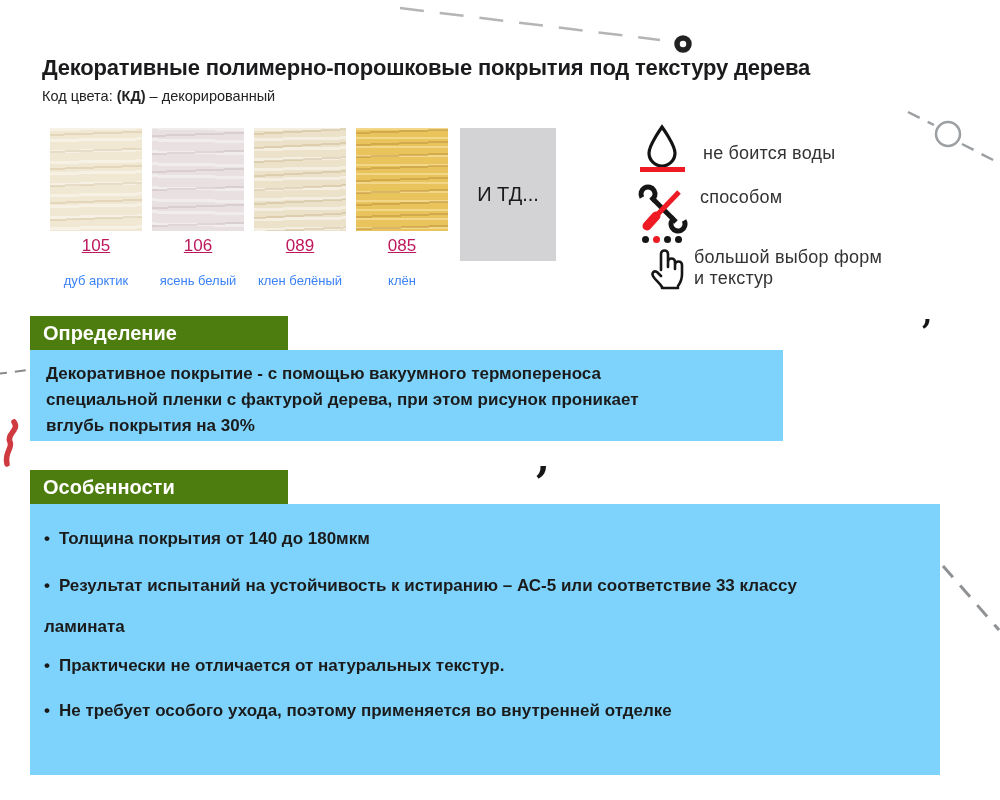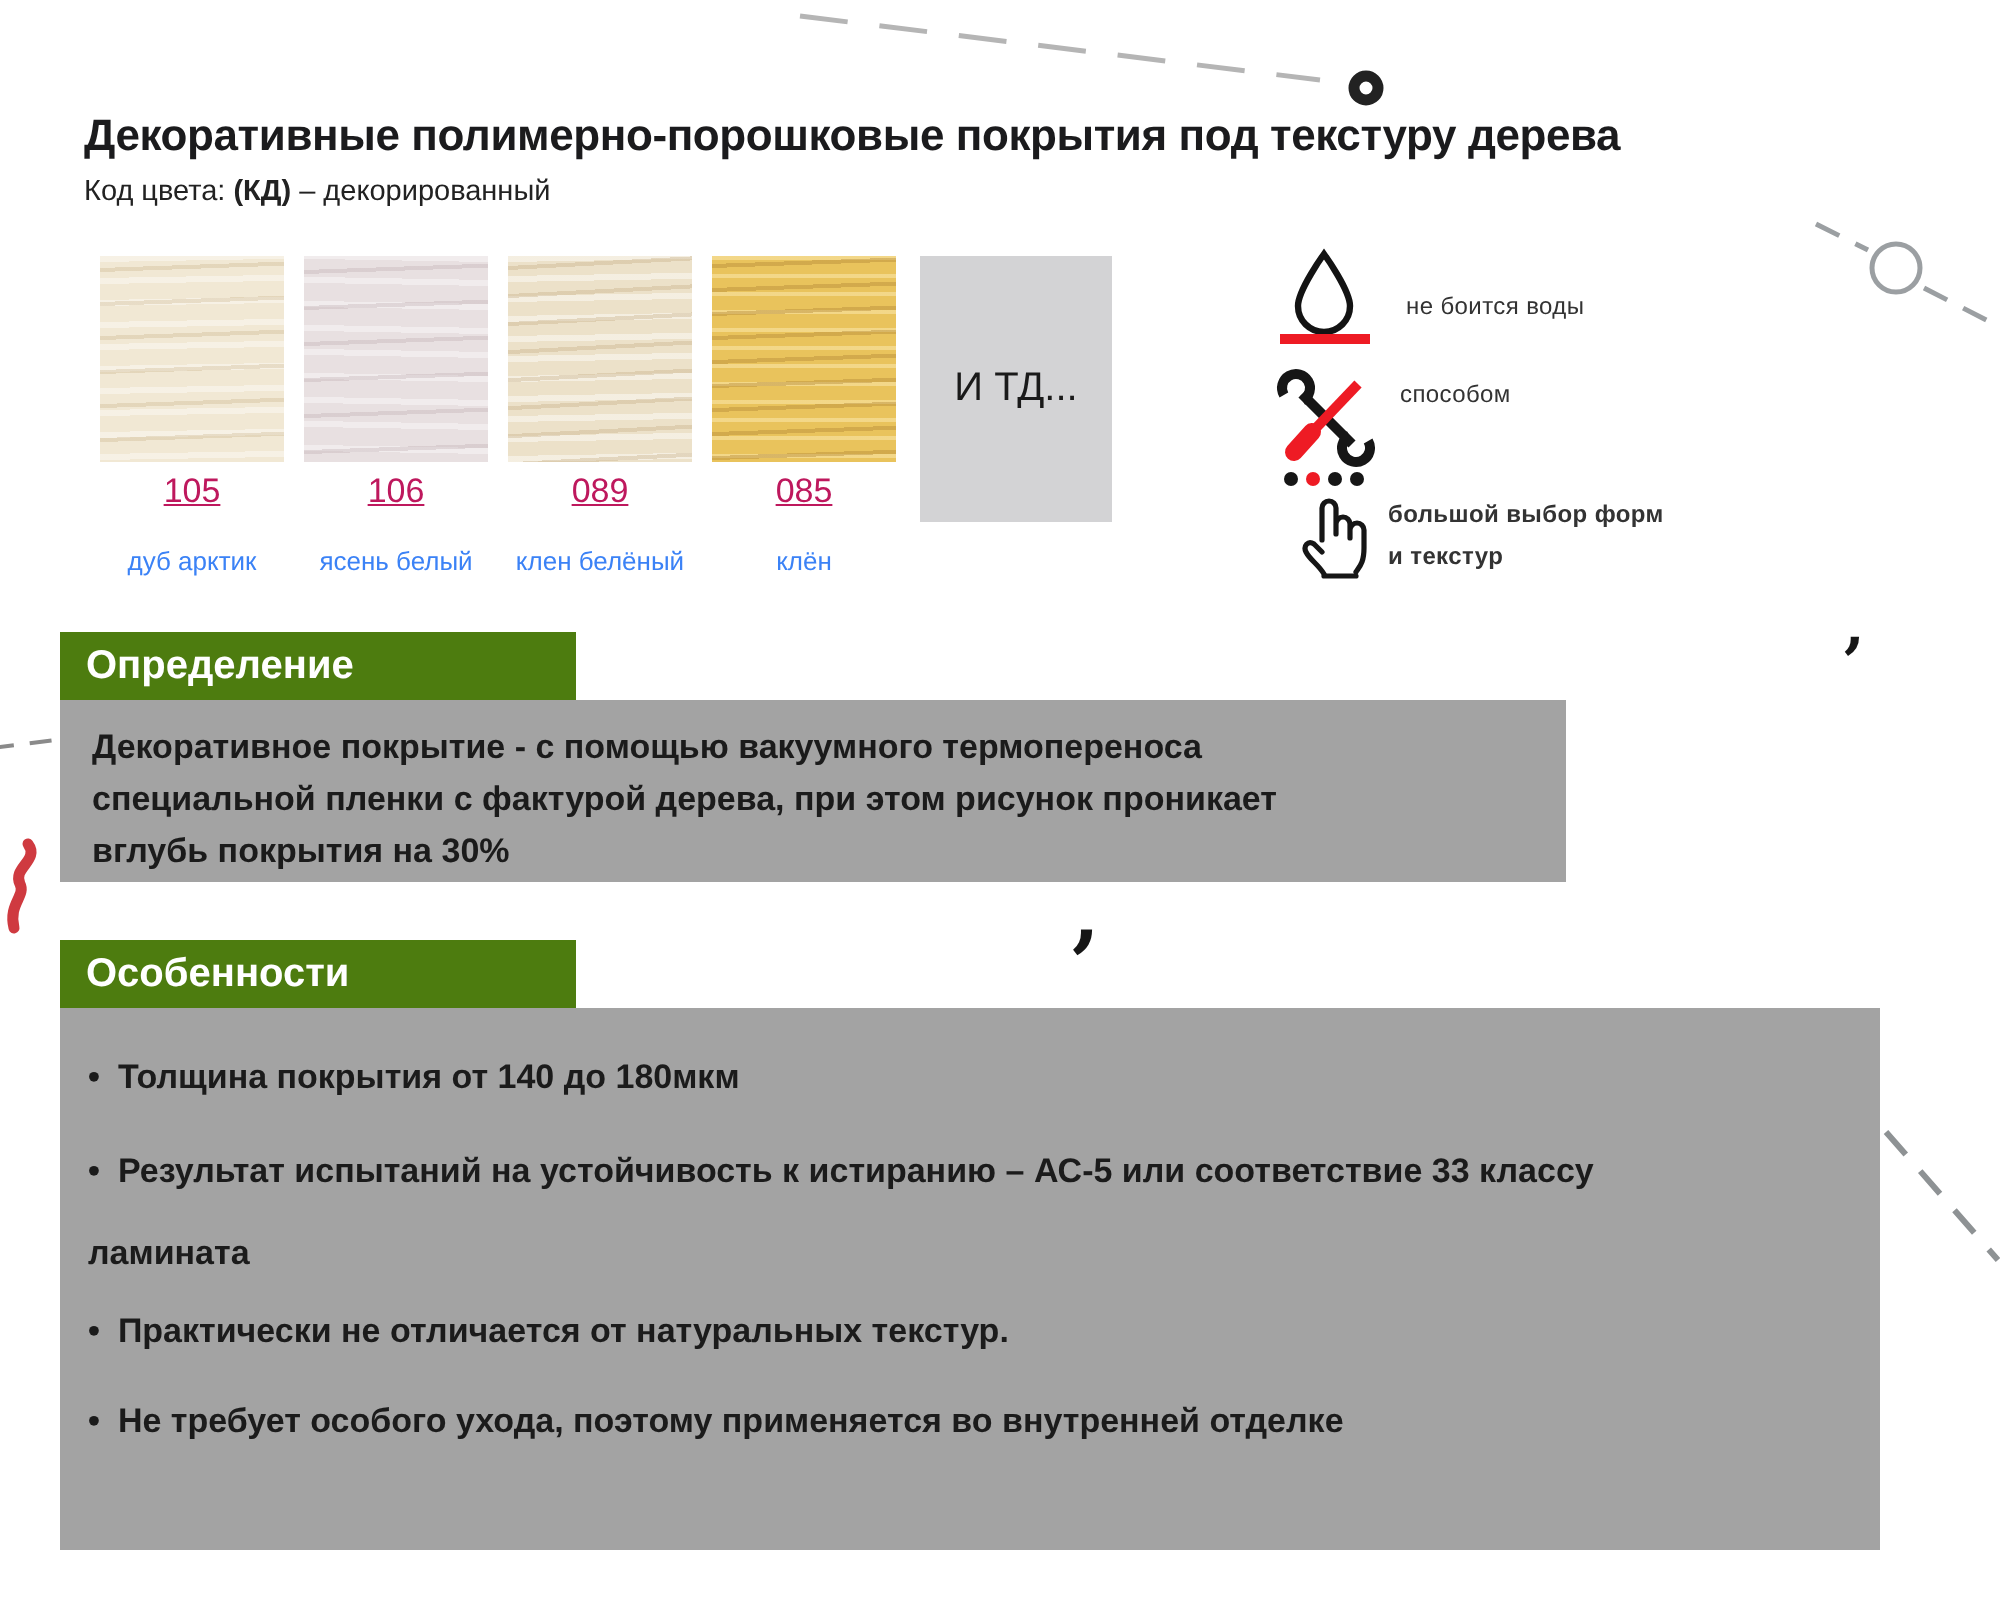--- a/index.html
+++ b/index.html
@@ -32,32 +32,32 @@
   .tex-085 { background-color:#e9c35c; background-image:
       repeating-linear-gradient(178deg, rgba(0,0,0,0) 0 4px, rgba(176,132,52,0.40) 4px 6px, rgba(0,0,0,0) 6px 12px),
       repeating-linear-gradient(180deg, rgba(255,240,190,0.45) 0 2px, rgba(0,0,0,0) 2px 9px); }
   .swatch-label { top:236px; width:112px; text-align:center; line-height:1.15; }
   .swatch-code { font-size:17px; color:#be185d;text-decoration:underline; }
   .swatch-name { font-size:13px; color:#3b82f6; margin-top:18px; }
   .etc-box { left:460px; top:128px; width:96px; height:133px; background:#d3d3d5;
              display:flex; align-items:center; justify-content:center; font-size:20px; color:#1a1a1a; }
 
   
-  .benefit-label { font-size:12px; color:#333; letter-spacing:0.2px; line-height:21px; }
+  .benefit-label { font-size:18px; color:#333; letter-spacing:0.2px; line-height:21px; }
   .drop-underline { left:640px; top:167px; width:45px; height:4.5px; background:#ee1b24; }
   .dots-row { left:642px; top:236px; display:flex; gap:4px; }
   .dots-row .dot { width:7px; height:7px; border-radius:50%; background:#161616; }
   .dots-row .dot.red { background:#ee1b24; }
 
   
   .sec-head { left:30px; width:258px; height:34px; background:#4d7c0f; color:#fff;
               font-size:20px; font-weight:bold; line-height:34px; padding-left:13px; }
 
   
-  .panel { left:30px; background:#a3a3a3; }
+  .panel { left:30px; background:#7dd3fc; }
   .def-panel { top:350px; width:753px; height:91px; padding:11px 16px; }
   .def-line { font-size:17px; font-weight:bold; color:#1b1b1b; line-height:26px; }
   .feat-panel { top:504px; width:910px; height:271px; padding:0 16px 0 14px; }
   .bullet { font-size:17px; font-weight:bold; color:#1b1b1b; line-height:21px; }
   .bullet .first::before { content:"•"; margin-right:9px; }
   .bullet .line { display:block; }
   .b1 { margin-top:24px; } .b2 { margin-top:26px; } .b3 { margin-top:18px; } .b4 { margin-top:24px; }
   .b2 .line2 { margin-top:20px; } .b4 .line2 { margin-top:6px; }
 
   
@@ -145,21 +145,21 @@
 <div class="abs dots-row">
   <span class="dot"></span>
   <span class="dot red"></span>
   <span class="dot"></span>
   <span class="dot"></span>
 </div>
 <svg class="abs" style="left:642px; top:244px;" width="48" height="48">
   <path d="M19 26 V10 a3.5 3.5 0 0 1 7 0 v13 m0 -5 a3.5 3.5 0 0 1 7 0 v7 m0 -4 a3.5 3.5 0 0 1 7 0 v9 c0 7 -2 9 -4 12 m-16 1 c-3 -5 -7 -7 -9 -11 c-1.5 -3 1 -6 4 -4 l4 4" fill="none" stroke="#161616" stroke-width="2.6" stroke-linecap="round" stroke-linejoin="round"></path>
   <path d="M20 44 h16" fill="none" stroke="#161616" stroke-width="2.6" stroke-linecap="round"></path>
 </svg>
-<div class="abs benefit-label" style="left:694px; top:247px;font-weight:bold;">
+<div class="abs benefit-label" style="left:694px; top:247px;">
   <span class="line" style="display:block;">большой выбор форм</span>
   <span class="line" style="display:block;">и текстур</span>
 </div>
 
 <div class="abs sec-head" style="top:316px;">
   <span>Определение</span>
 </div>
 <div class="abs panel def-panel">
   <div class="def-line">Декоративное покрытие - с помощью вакуумного термопереноса</div>
   <div class="def-line">специальной пленки с фактурой дерева, при этом рисунок проникает</div>

